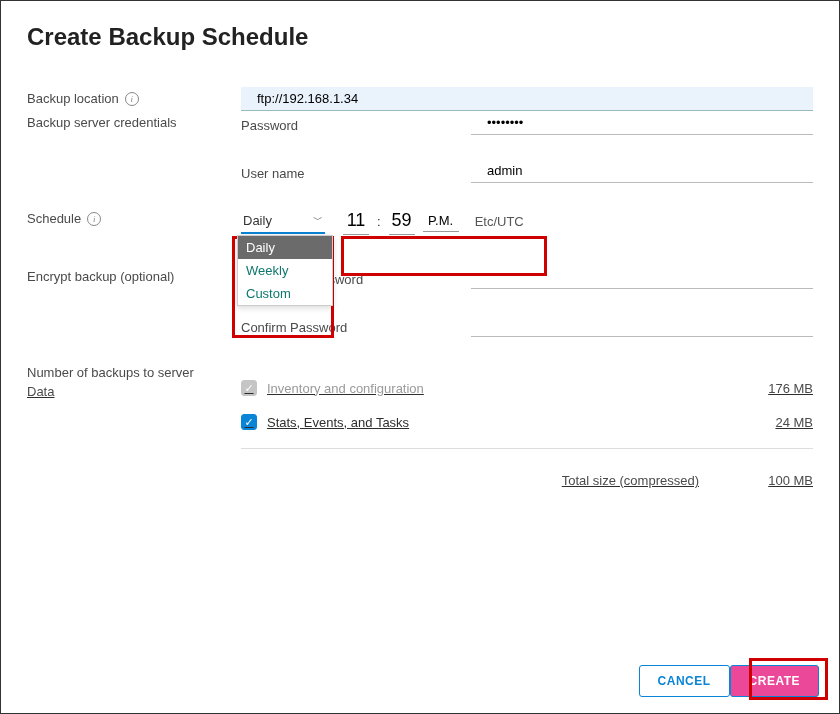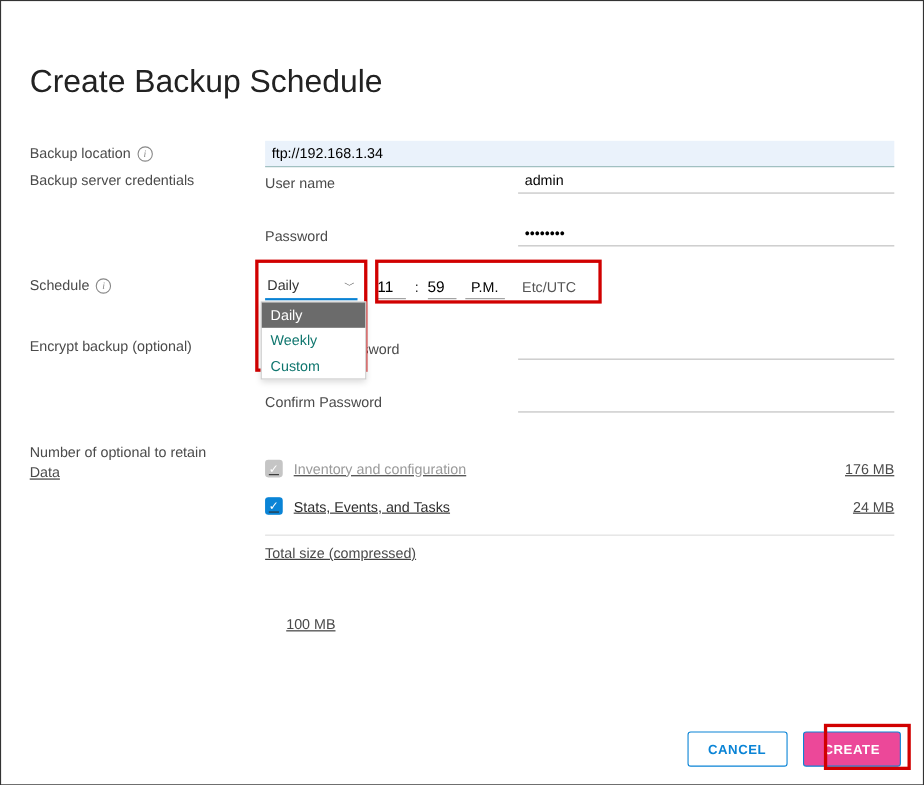--- a/index.html
+++ b/index.html
@@ -8,25 +8,24 @@
       font-size: 13px;
       color: #2e2e2e;
       background: #fff;
       width: 840px;
       height: 714px;
       border: 1px solid #333;
       padding: 22px 26px;
       position: relative;
     }
     h1.title {
-      font-size: 29px;
-      font-weight: 400;
+      font-size: 24px;
+      font-weight: 700;
       color: #222;
       margin-bottom: 36px;
-      margin-top: 36px;
     }
     .row {
       display: flex;
       align-items: flex-start;
     }
     .label-col {
       width: 214px;
       flex-shrink: 0;
       color: #4a4a4a;
       padding-top: 4px;
@@ -45,21 +44,21 @@
       border-radius: 50%;
       font-size: 9px;
       color: #888;
       font-style: italic;
       font-family: Georgia, serif;
     }
     input.text-input, .text-value {
       width: 100%;
       border: none;
       border-bottom: 1px solid #bbb;
-      padding: 4px 6px;
+      padding: 4px 16px;
       font-size: 13px;
       outline: none;
       background: transparent;
     }
     input.text-input.highlight {
       background: #eaf2fb;
       border-bottom: 1px solid #9bb;
     }
     .cred-block .subrow {
       display:flex;
@@ -104,22 +103,22 @@
     }
     .dropdown-menu .opt.sel {
       background:#6b6b6b;
       color:#fff;
     }
     .time-group { display:flex; align-items:center; gap:8px; }
     .time-in {
       width: 26px;
       border:none;
       border-bottom:1px solid #999;
-      text-align:left;
-      font-size:14px;
+      text-align:center;
+      font-size:18px;
       padding:3px 0;
       outline:none;
     }
     .ampm-in {
       width: 36px;
       border:none;
       border-bottom:1px solid #999;
       text-align:center;
       font-size:13px;
       padding:3px 0;
@@ -173,31 +172,29 @@
       justify-content: space-between;
       margin-bottom: 18px;
     }
     .data-row .left { display:flex; align-items:center; gap:10px; }
     .data-row.disabled { color:#9a9a9a; }
     .totals {
       display:flex;
       justify-content:flex-end;
       gap: 50px;
       border-top:1px solid #ddd;
-      padding-top:8px;
+      padding-top:24px;
       margin-top:6px;
       color:#4a4a4a;
-      flex-direction:column;
     }
     .footer {
       position:absolute;
       bottom: 16px;
       right: 20px;
       display:flex;
-      gap: 14px;
     }
     .btn {
       padding: 8px 18px;
       font-size: 12px;
       letter-spacing: 0.5px;
       border-radius: 3px;
       cursor:pointer;
       font-weight:600;
     }
     .btn.cancel {
@@ -226,26 +223,26 @@
     <input class="text-input highlight" value="ftp://192.168.1.34" style="">
   </div>
 </div>
 
 <div class="row">
   <div class="label-col">
     <span>Backup server credentials</span>
   </div>
   <div class="field-col cred-block">
     <div class="subrow">
+      <div class="mid-col">Password</div>
+      <input class="text-input" value="••••••••" style="">
+    </div>
+    <div class="subrow">
       <div class="mid-col">User name</div>
       <input class="text-input" value="admin" style="">
-    </div>
-    <div class="subrow">
-      <div class="mid-col">Password</div>
-      <input class="text-input" value="••••••••" style="">
     </div>
   </div>
 </div>
 
 <div class="row" style="margin-bottom:30px;">
   <div class="label-col">
     <span>Schedule</span>
     <span class="info-icon">i</span>
   </div>
   <div class="field-col schedule-row">
@@ -281,21 +278,21 @@
     </div>
     <div class="subrow">
       <div class="mid-col">Confirm Password</div>
       <input class="text-input" style="">
     </div>
   </div>
 </div>
 
 <div class="row">
   <div class="label-col">
-    <span>Number of optional to retain</span>
+    <span>Number of backups to server</span>
   </div>
 </div>
 
 <div class="row" style="margin-bottom:10px;text-decoration:underline;">
   <div class="label-col">
     <span>Data</span>
   </div>
   <div class="field-col">
     <div class="data-row disabled">
       <div class="left">

